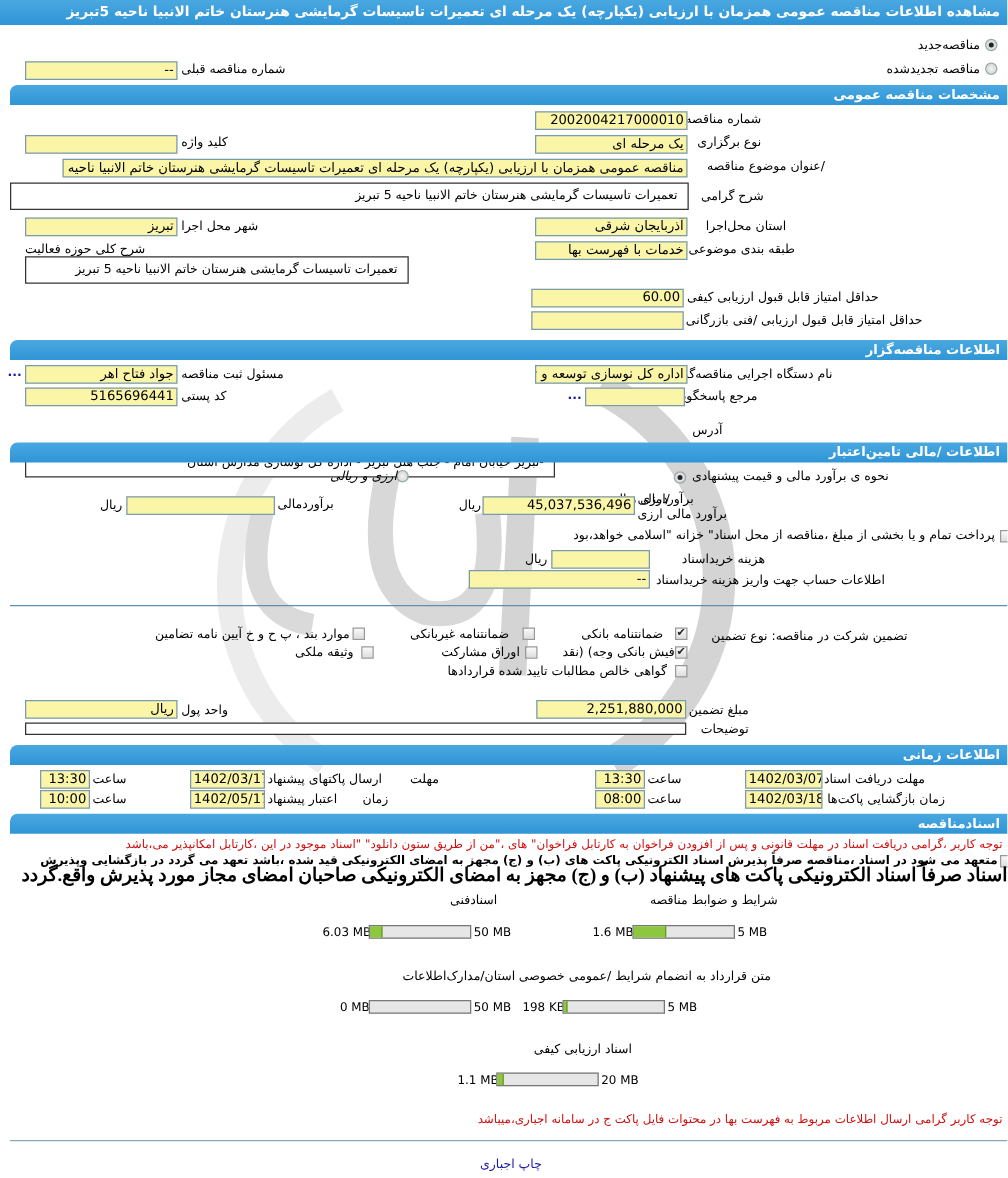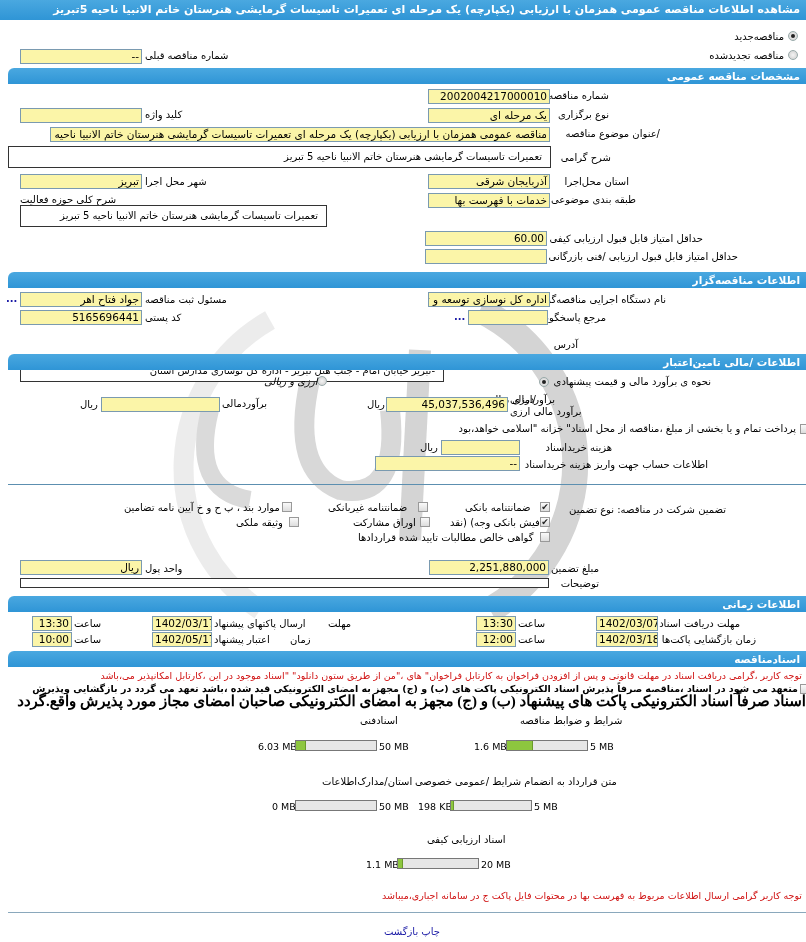--- a/index.html
+++ b/index.html
@@ -185,21 +185,21 @@
 
 <div class="lbl" style="left:328px;top:617px;">مهلت</div>
 <div class="lbl" style="left:214px;top:617px;">ارسال پاکتهای پیشنهاد</div>
 <div class="field" style="left:152px;top:616px;width:60px;text-align:right;">1402/03/17</div>
 <div class="lbl" style="left:74px;top:617px;">ساعت</div>
 <div class="field" style="left:32px;top:616px;width:40px;text-align:right;">13:30</div>
 
 <div class="lbl" style="right:50px;top:633px;">زمان بازگشایی پاکت‌ها</div>
 <div class="field" style="left:596px;top:632px;width:62px;text-align:right;">1402/03/18</div>
 <div class="lbl" style="left:518px;top:633px;">ساعت</div>
-<div class="field" style="left:476px;top:632px;width:40px;text-align:right;">12:00</div>
+<div class="field" style="left:476px;top:632px;width:40px;text-align:right;">08:00</div>
 
 <div class="lbl" style="left:290px;top:633px;">زمان</div>
 <div class="lbl" style="left:214px;top:633px;">اعتبار پیشنهاد</div>
 <div class="field" style="left:152px;top:632px;width:60px;text-align:right;">1402/05/17</div>
 <div class="lbl" style="left:74px;top:633px;">ساعت</div>
 <div class="field" style="left:32px;top:632px;width:40px;text-align:right;">10:00</div>
 
 <div class="bar" style="top:651px;"><span>اسنادمناقصه</span></div>
 
 <div class="lbl red" style="right:4px;top:669px;font-size:9.5px;">توجه کاربر ،گرامی دریافت اسناد در مهلت قانونی و پس از افزودن فراخوان به کارتابل فراخوان" های ،"من از طریق ستون دانلود" "اسناد موجود در این ،کارتابل امکانپذیر می،باشد</div>
@@ -241,14 +241,14 @@
     <div class="fill" style="width:6%;"></div>
   </div>
 <div class="plabel" style="left:481px;top:859px;">20 MB</div>
 
 <div class="lbl red" style="right:4px;top:889px;font-size:9.5px;">توجه کاربر گرامی ارسال اطلاعات مربوط به فهرست بها در محتوات فایل پاکت ج در سامانه اجباری،میباشد</div>
 
 <div class="hr" style="top:912px;background:#8aa8bc;"></div>
 
 <div class="lbl" style="left:384px;top:925px;">
   <a class="link">چاپ</a>
-  <a class="link">بازگشت</a>
+  <a class="link">اجباری</a>
 </div>
 
 </body></html>

